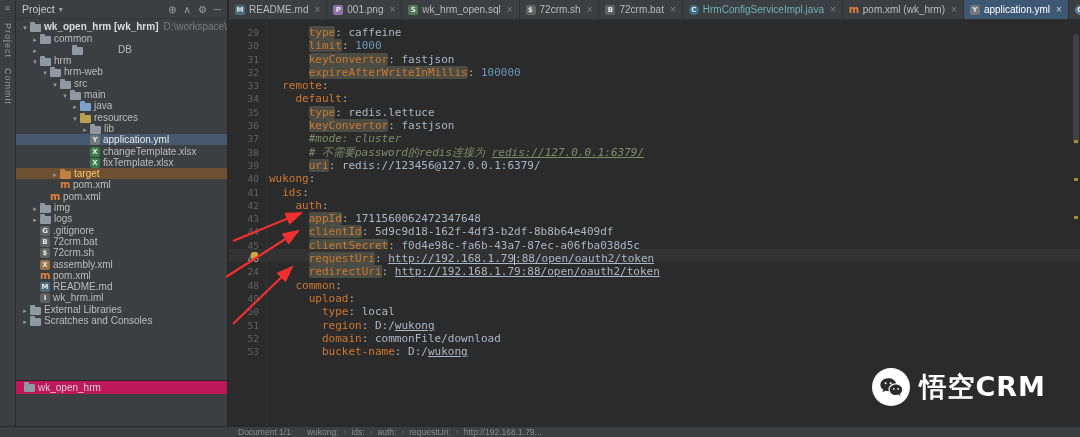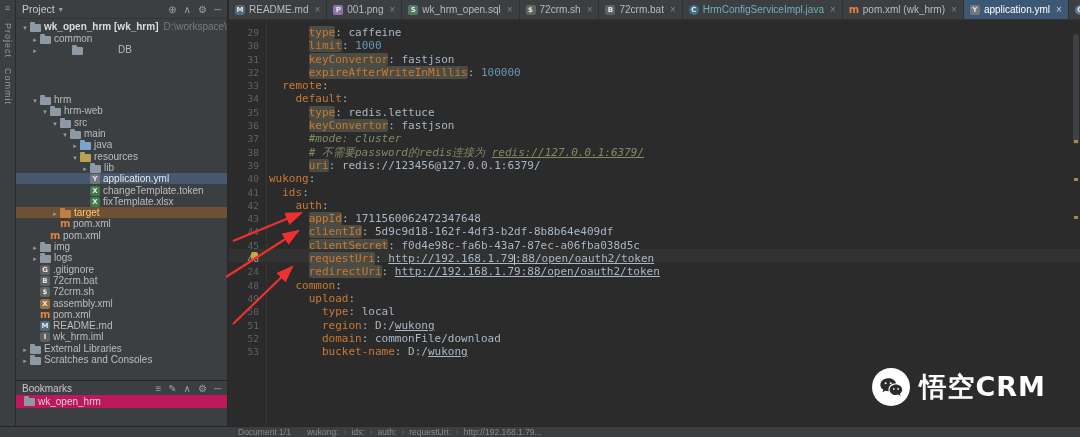--- a/index.html
+++ b/index.html
@@ -109,21 +109,21 @@
         <div class="trow" style="padding-left: 14px;">
           <span class="chev">▸</span>
           <span class="ico folder"></span>
           <span class="tlabel">common</span>
         </div>
         <div class="trow" style="padding-left: 14px; gap: 32px;">
           <span class="chev">▸</span>
           <span class="ico folder"></span>
           <span class="tlabel">DB</span>
         </div>
-        <div class="trow" style="padding-left: 14px; margin-top: 39px;">
+        <div class="trow" style="padding-left: 14px;">
           <span class="chev">▾</span>
           <span class="ico folder"></span>
           <span class="tlabel">hrm</span>
         </div>
         <div class="trow" style="padding-left: 24px;">
           <span class="chev">▾</span>
           <span class="ico folder"></span>
           <span class="tlabel">hrm-web</span>
         </div>
         <div class="trow" style="padding-left: 34px;">
@@ -152,21 +152,21 @@
           <span class="tlabel">lib</span>
         </div>
         <div class="trow sel" style="padding-left: 64px;">
           <span class="chev"></span>
           <span class="fsq" style="background: rgb(114, 120, 124);">Y</span>
           <span class="tlabel">application.yml</span>
         </div>
         <div class="trow" style="padding-left: 64px;">
           <span class="chev"></span>
           <span class="fsq" style="background: rgb(63, 122, 74);">X</span>
-          <span class="tlabel">changeTemplate.token</span>
+          <span class="tlabel">changeTemplate.xlsx</span>
         </div>
         <div class="trow" style="padding-left: 64px;">
           <span class="chev"></span>
           <span class="fsq" style="background: rgb(63, 122, 74);">X</span>
           <span class="tlabel">fixTemplate.xlsx</span>
         </div>
         <div class="trow target" style="padding-left: 34px;">
           <span class="chev">▸</span>
           <span class="ico folder fexc"></span>
           <span class="tlabel">target</span>
@@ -231,25 +231,20 @@
           <span class="ico folder"></span>
           <span class="tlabel">External Libraries</span>
         </div>
         <div class="trow" style="padding-left: 4px;">
           <span class="chev">▸</span>
           <span class="ico folder"></span>
           <span class="tlabel">Scratches and Consoles</span>
         </div>
       </div>
     <div class="bookmarks">
-      <div class="panel-header bm-header">
-        <span class="ph-title">Bookmarks</span>
-        <span class="ph-spacer"></span>
-        <span id="bm-icons"><span class="hicon">≡</span><span class="hicon">✎</span><span class="hicon">∧</span><span class="hicon">⚙</span><span class="hicon">─</span></span>
-      </div>
       <div id="bm-list">
           <div class="bm-row sel">
             <span class="ico folder"></span>
             <span>wk_open_hrm</span>
           </div>
         </div>
     </div>
   </div>
 
   <div class="editor-area">

